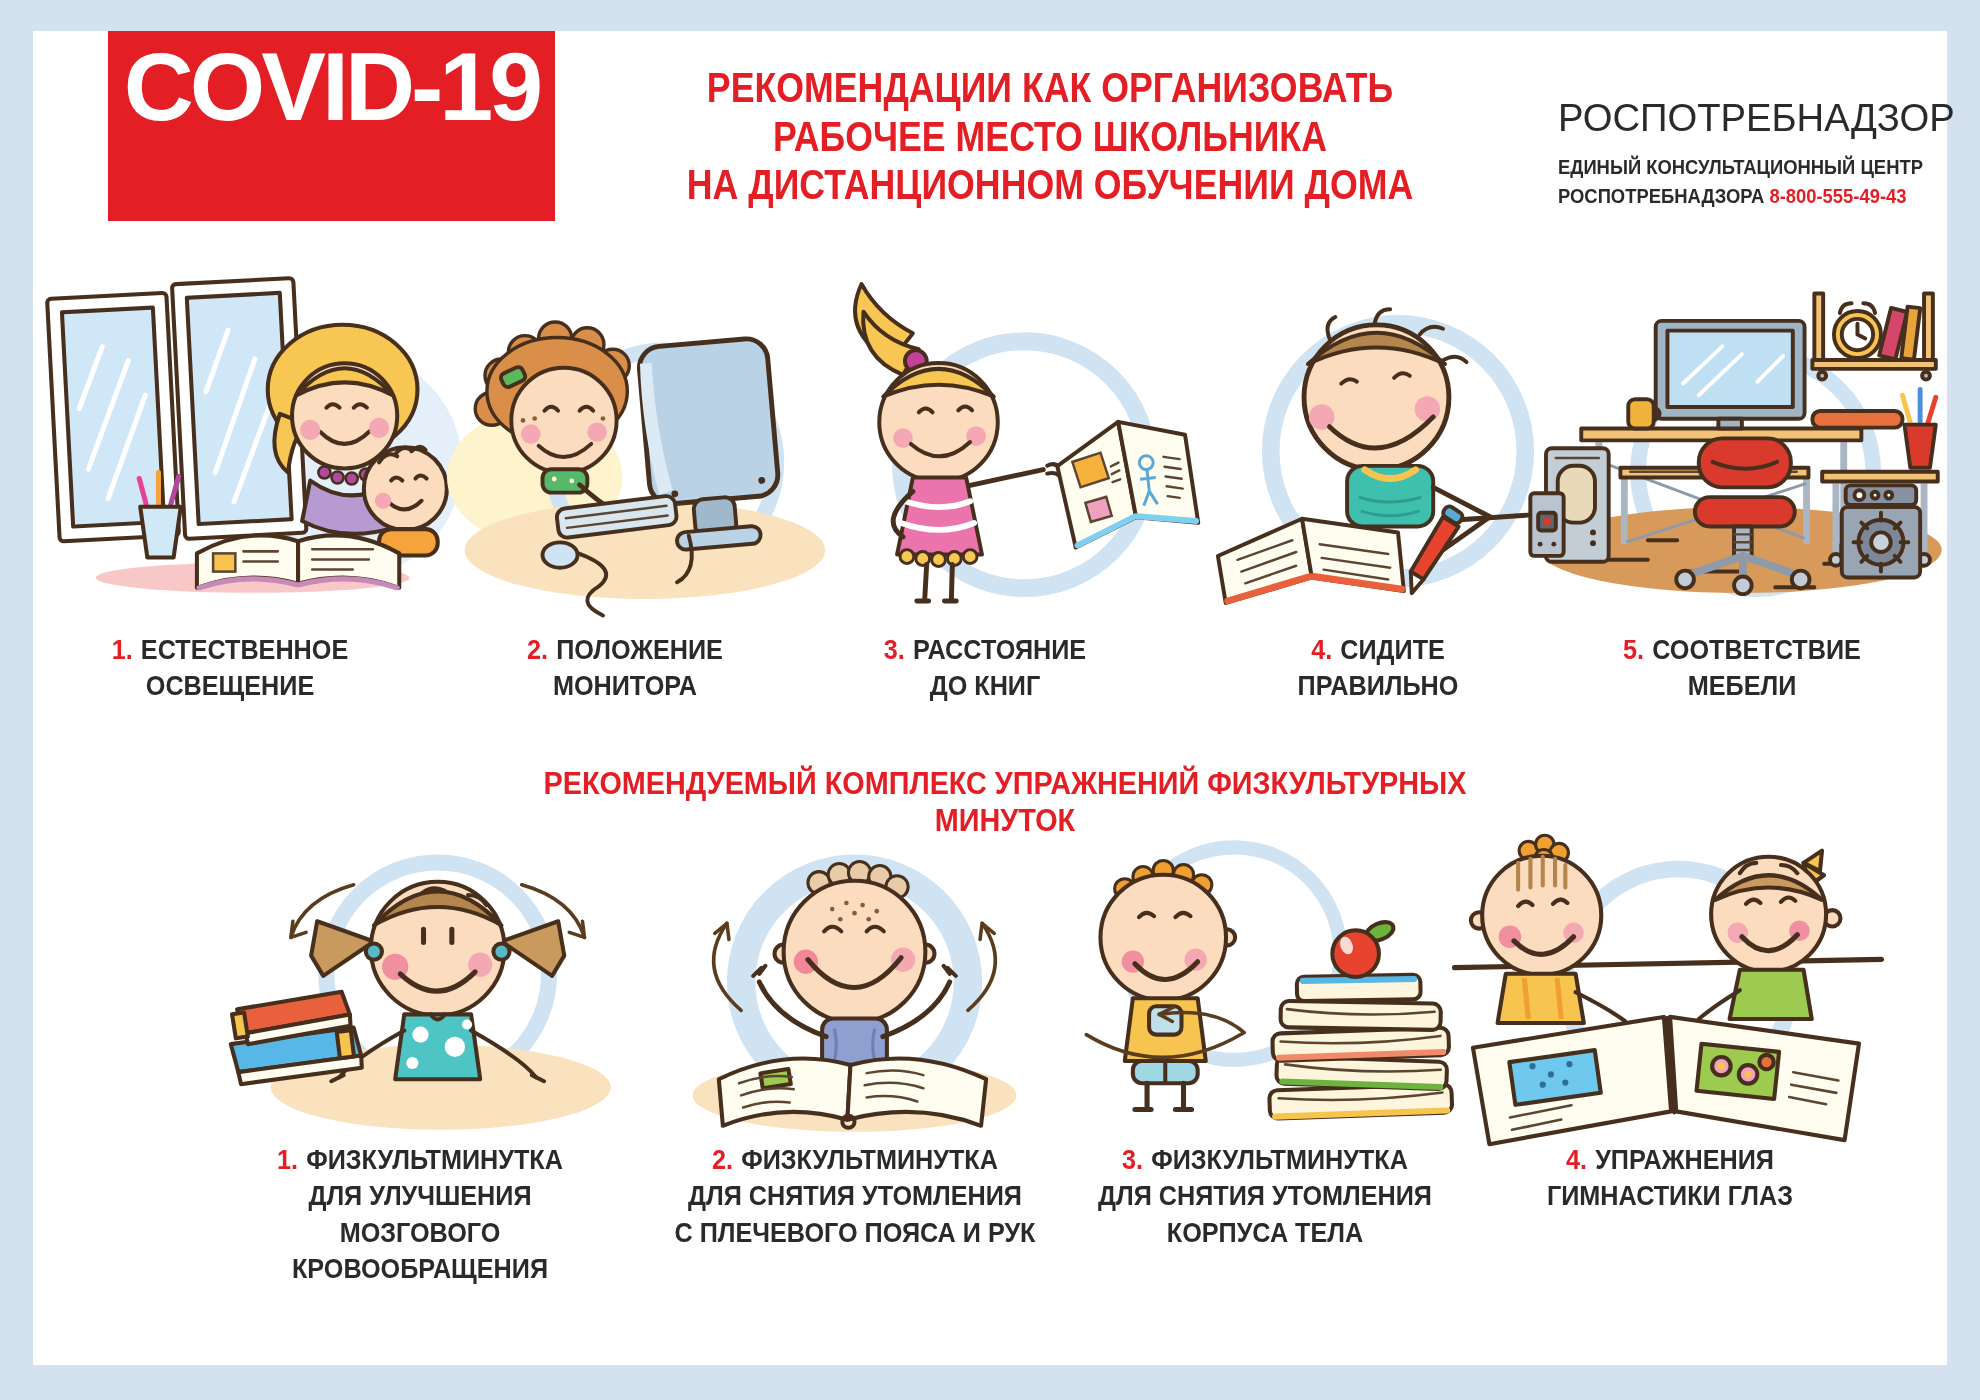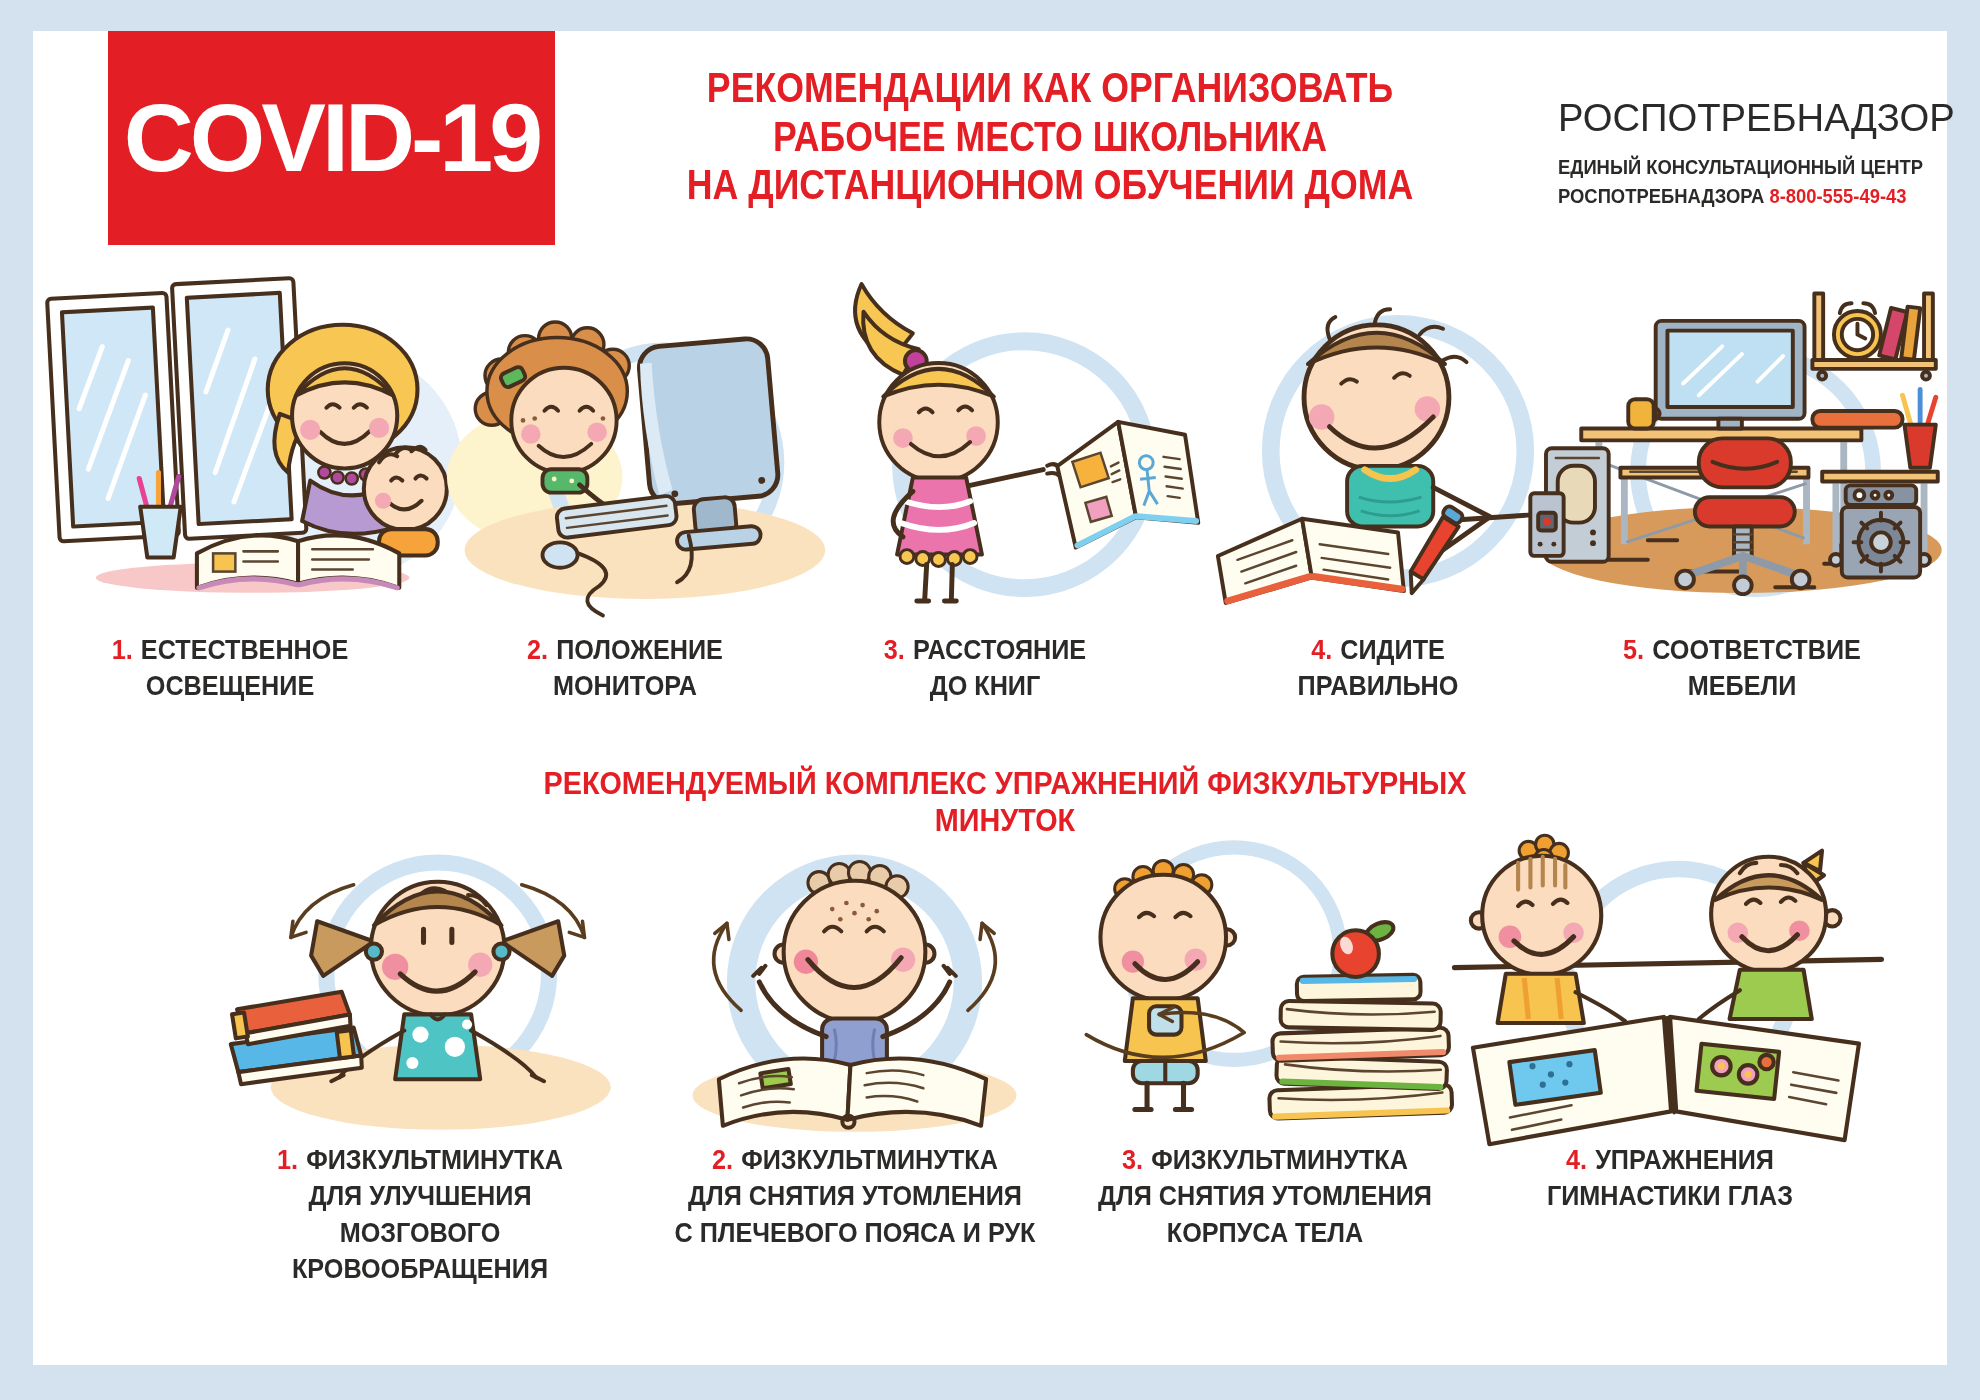--- a/index.html
+++ b/index.html
@@ -5,22 +5,22 @@
   html,body{margin:0;padding:0;}
   body{
     width:1980px;height:1400px;position:relative;overflow:hidden;
     background:#d3e2ee;
     font-family:"Liberation Sans", sans-serif;
     color:#2b2a29;
   }
   .sheet{position:absolute;left:33px;top:31px;width:1914px;height:1334px;background:#ffffff;}
   .abs{position:absolute;}
   .covid-banner{
-    left:108px;top:31px;width:447px;height:214px;background:#e31e24;
-    display:flex;align-items:center;justify-content:center;
+    left:108px;top:31px;width:447px;height:190px;background:#e31e24;
+    display:flex;justify-content:center;
     color:#ffffff;font-weight:bold;font-size:97px;letter-spacing:-4px;
   }
   .main-title{
     left:595px;top:64px;width:910px;text-align:center;
     color:#e31e24;font-weight:bold;font-size:42px;line-height:1.16;
     white-space:pre-line;transform:scaleX(0.85);
   }
   .agency{left:1558px;top:96px;width:400px;}
   .agency-name{font-size:39px;color:#2b2a29;transform:scaleX(0.98);transform-origin:left center;}
   .agency-sub{margin-top:13px;font-size:20px;font-weight:bold;line-height:1.45;transform:scaleX(0.92);transform-origin:left center;}

